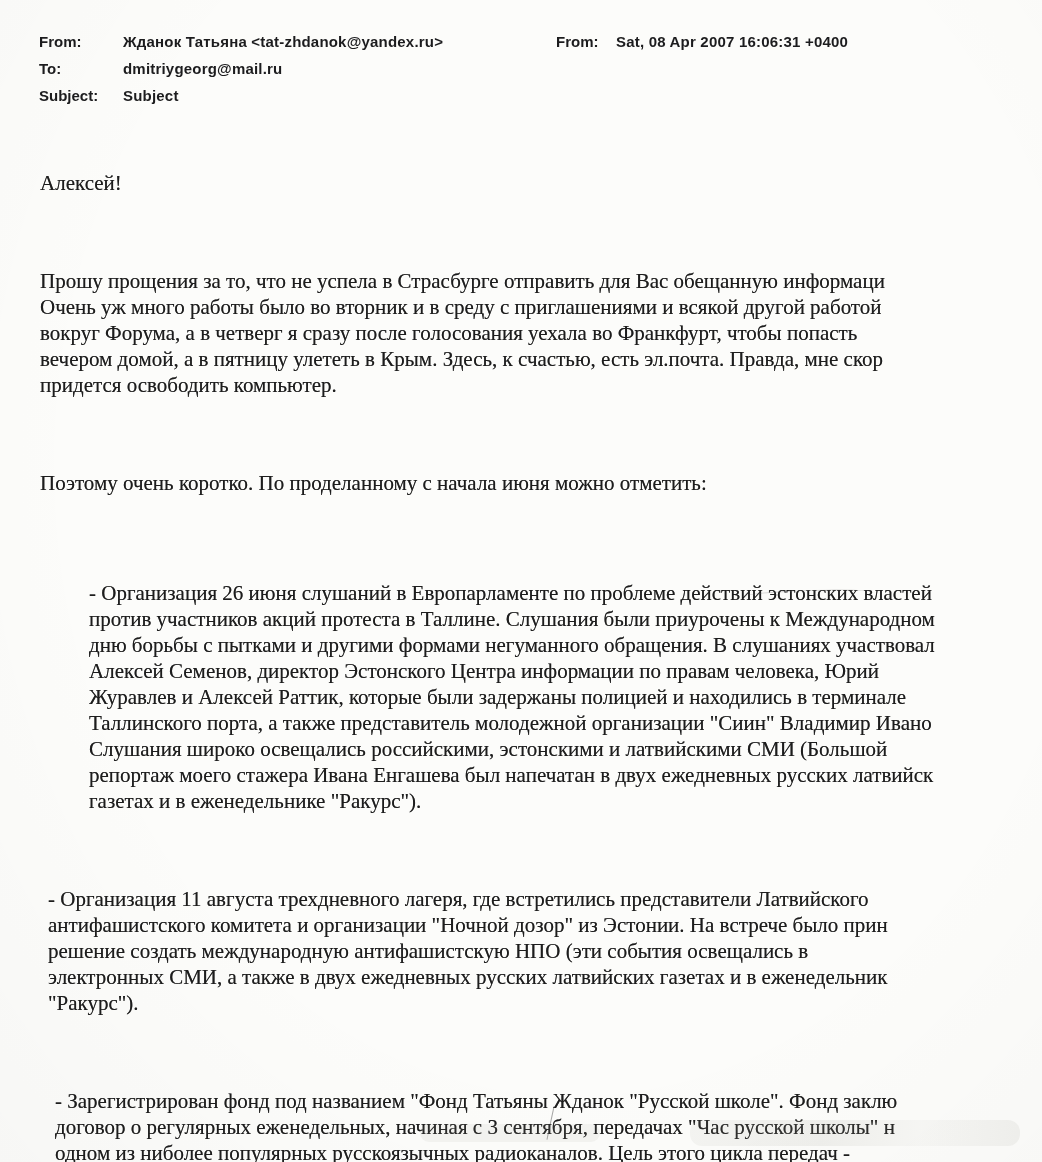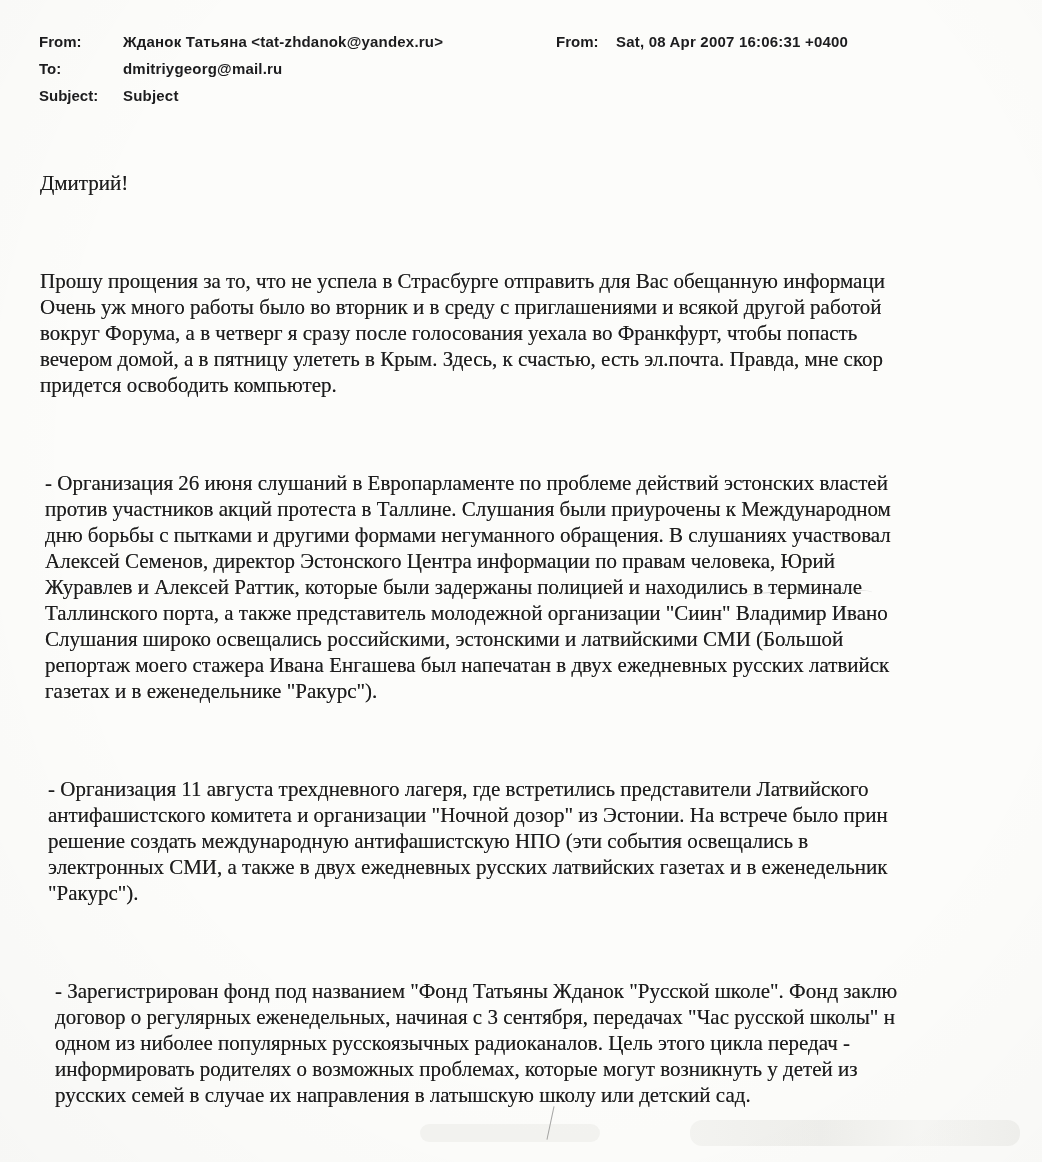--- a/index.html
+++ b/index.html
@@ -49,21 +49,21 @@
     font-family: "Liberation Serif", "DejaVu Serif", serif;
     font-size: 21px;
     line-height: 26px;
     color: #1d1d1d;
     white-space: pre;
     text-shadow: 0 0 0.45px rgba(20,20,20,0.6);
     filter: blur(0.22px);
   }
   .para { margin: 0 0 20px 0; overflow: hidden; }
   .para.gap-lg { margin-bottom: 32px; }
-  .para.ind-1 { padding-left: 5px; }
+  .para.ind-1 { padding-left: 5px; margin-left: 44px; }
   .para.ind-2 { padding-left: 8px; }
   .para.ind-3 { padding-left: 15px; }
 
   
   .artifact { position: absolute; pointer-events: none; }
   .artifact.slash {
     left: 550px; top: 1106px;
     width: 1px; height: 34px;
     background: rgba(60,60,60,0.45);
     transform: rotate(12deg);
@@ -105,26 +105,27 @@
       </div>
       <div class="hrow r-subject">
         <span class="hlabel">Subject:</span><span class="hvalue">Subject</span>
       </div>
       <div class="sent-row">
         <span class="hlabel">From:</span><span class="hvalue">Sat, 08 Apr 2007 16:06:31 +0400</span>
       </div>
     </div>
 
     <div class="body-text">
-      <div class="para">Дмитрий!</div>
+      <div class="para">Алексей!</div>
       <div class="para">Прошу прощения за то, что не успела в Страсбурге отправить для Вас обещанную информаци
 Очень уж много работы было во вторник и в среду с приглашениями и всякой другой работой
 вокруг Форума, а в четверг я сразу после голосования уехала во Франкфурт, чтобы попасть
 вечером домой, а в пятницу улететь в Крым. Здесь, к счастью, есть эл.почта. Правда, мне скор
 придется освободить компьютер.</div>
+      <div class="para gap-lg">Поэтому очень коротко. По проделанному с начала июня можно отметить:</div>
       <div class="para ind-1">- Организация 26 июня слушаний в Европарламенте по проблеме действий эстонских властей
 против участников акций протеста в Таллине. Слушания были приурочены к Международном
 дню борьбы с пытками и другими формами негуманного обращения. В слушаниях участвовал
 Алексей Семенов, директор Эстонского Центра информации по правам человека, Юрий
 Журавлев и Алексей Раттик, которые были задержаны полицией и находились в терминале
 Таллинского порта, а также представитель молодежной организации "Сиин" Владимир Ивано
 Слушания широко освещались российскими, эстонскими и латвийскими СМИ (Большой
 репортаж моего стажера Ивана Енгашева был напечатан в двух ежедневных русских латвийск
 газетах и в еженедельнике "Ракурс").</div>
       <div class="para ind-2">- Организация 11 августа трехдневного лагеря, где встретились представители Латвийского

